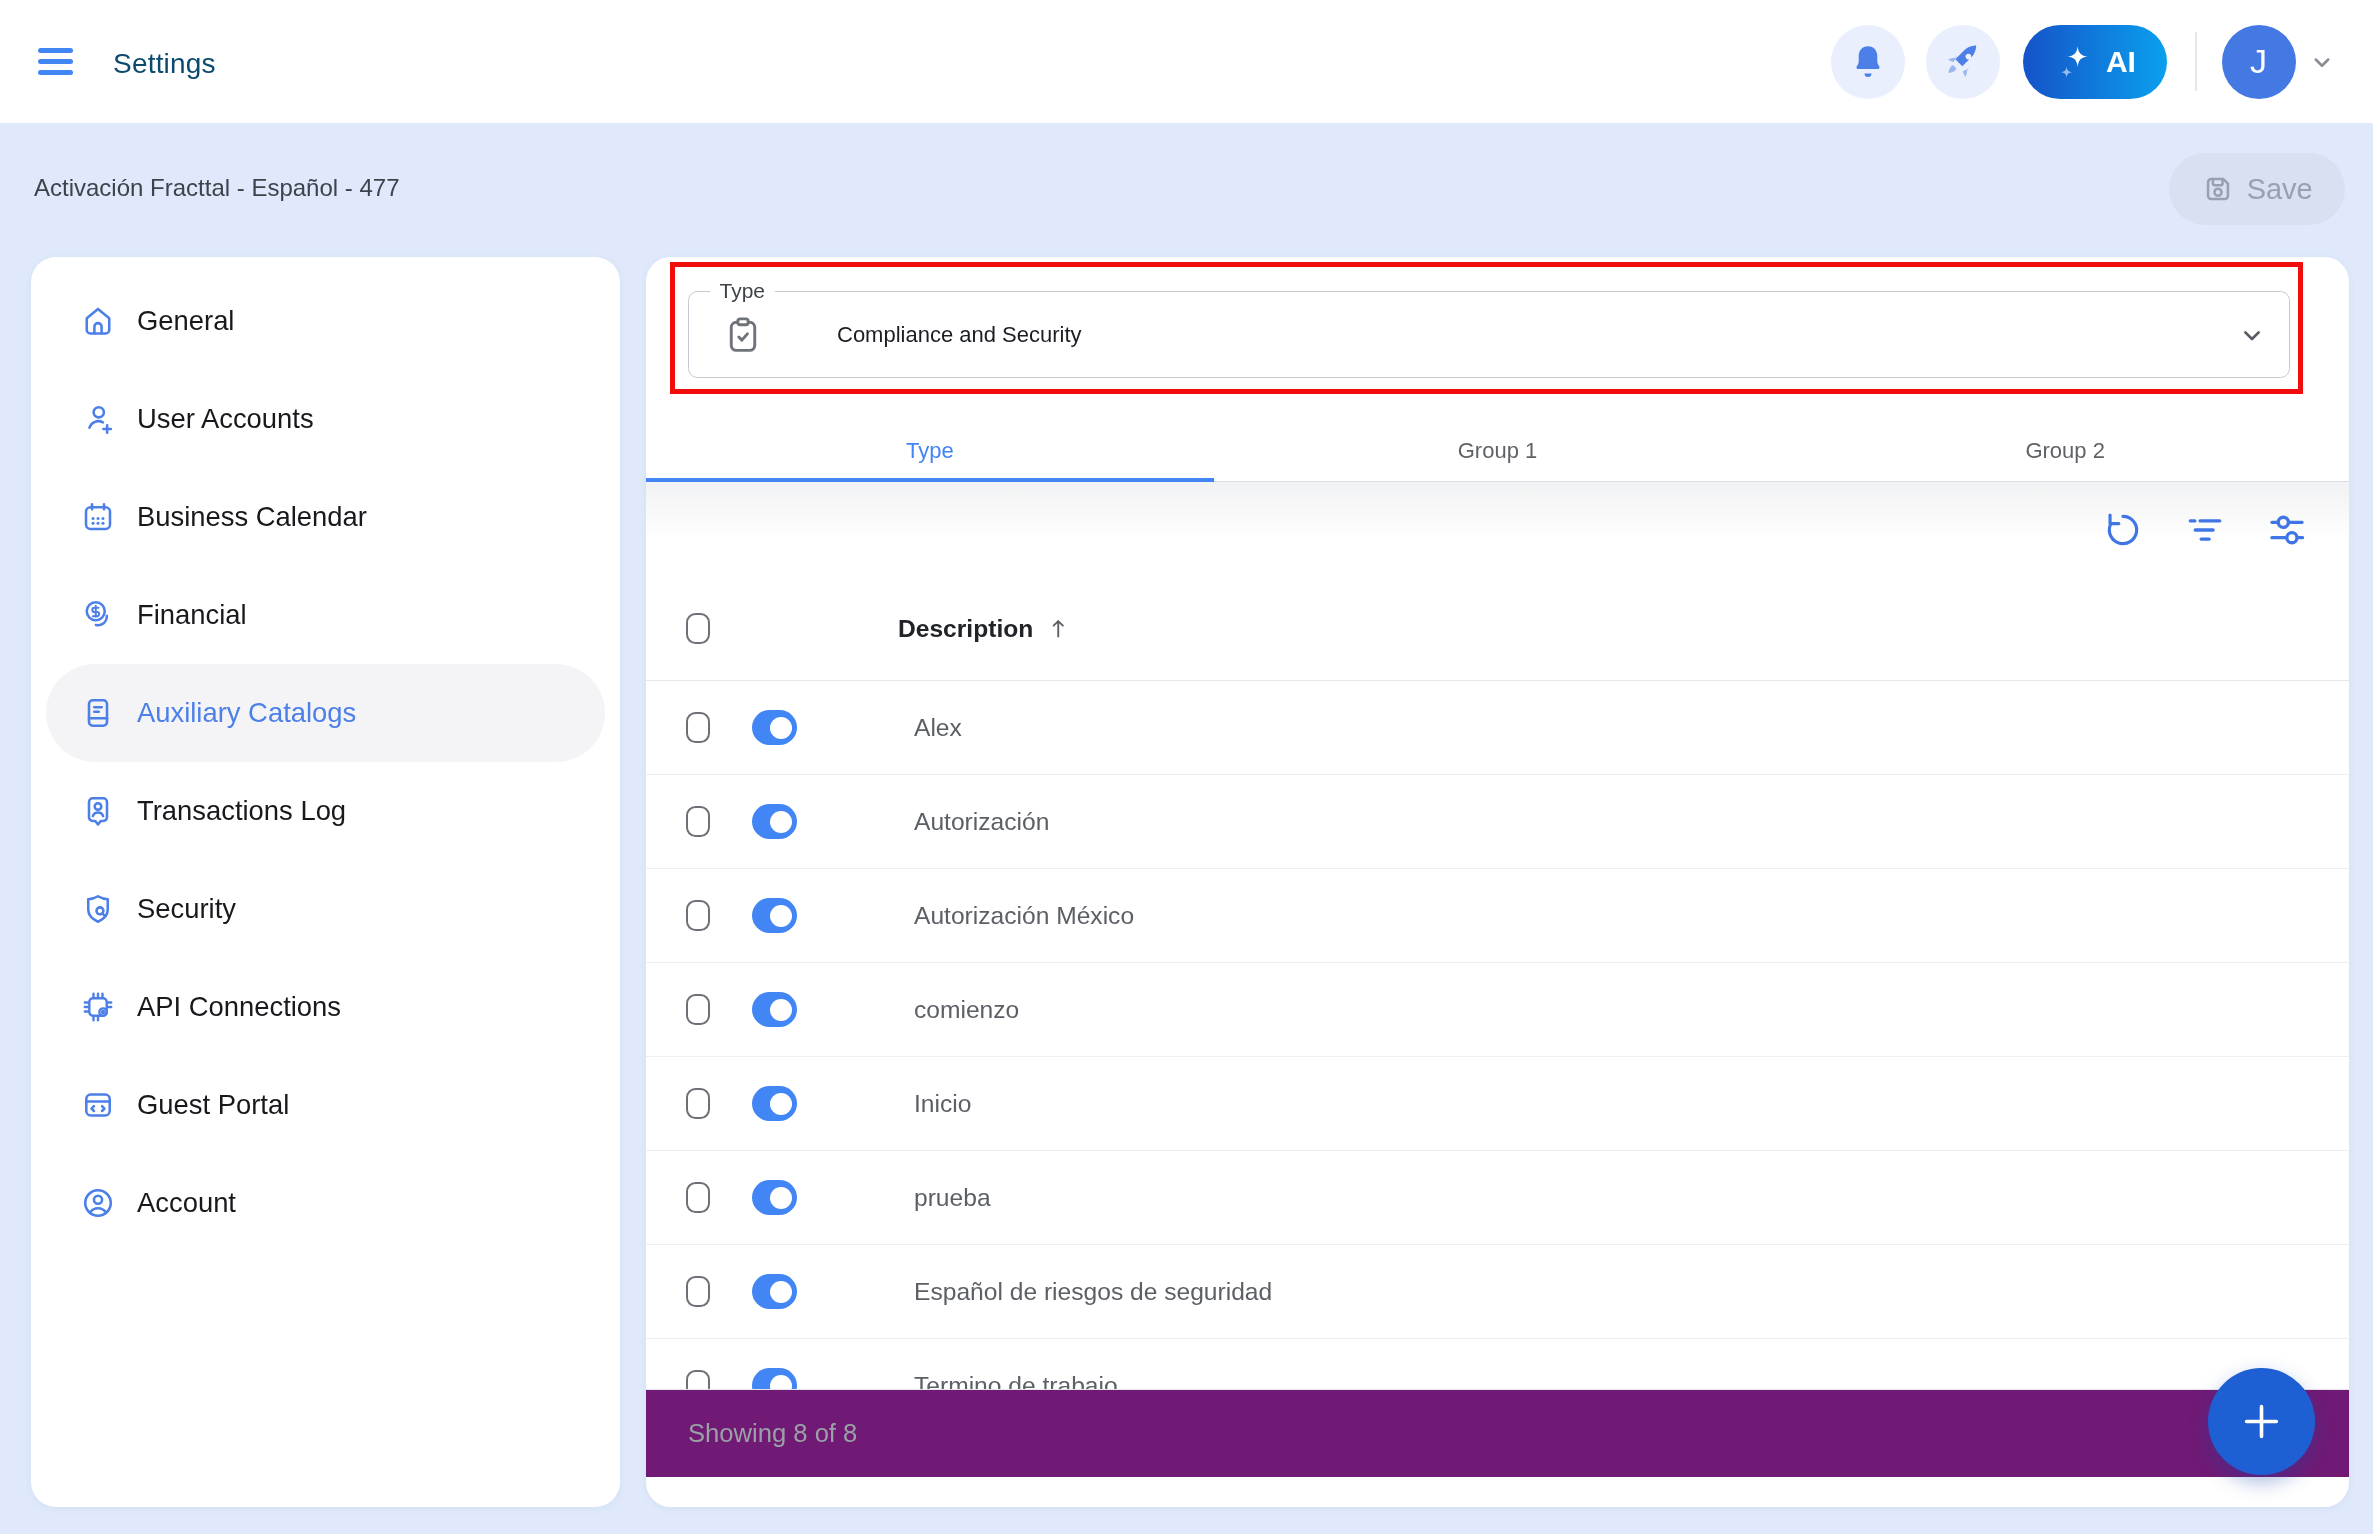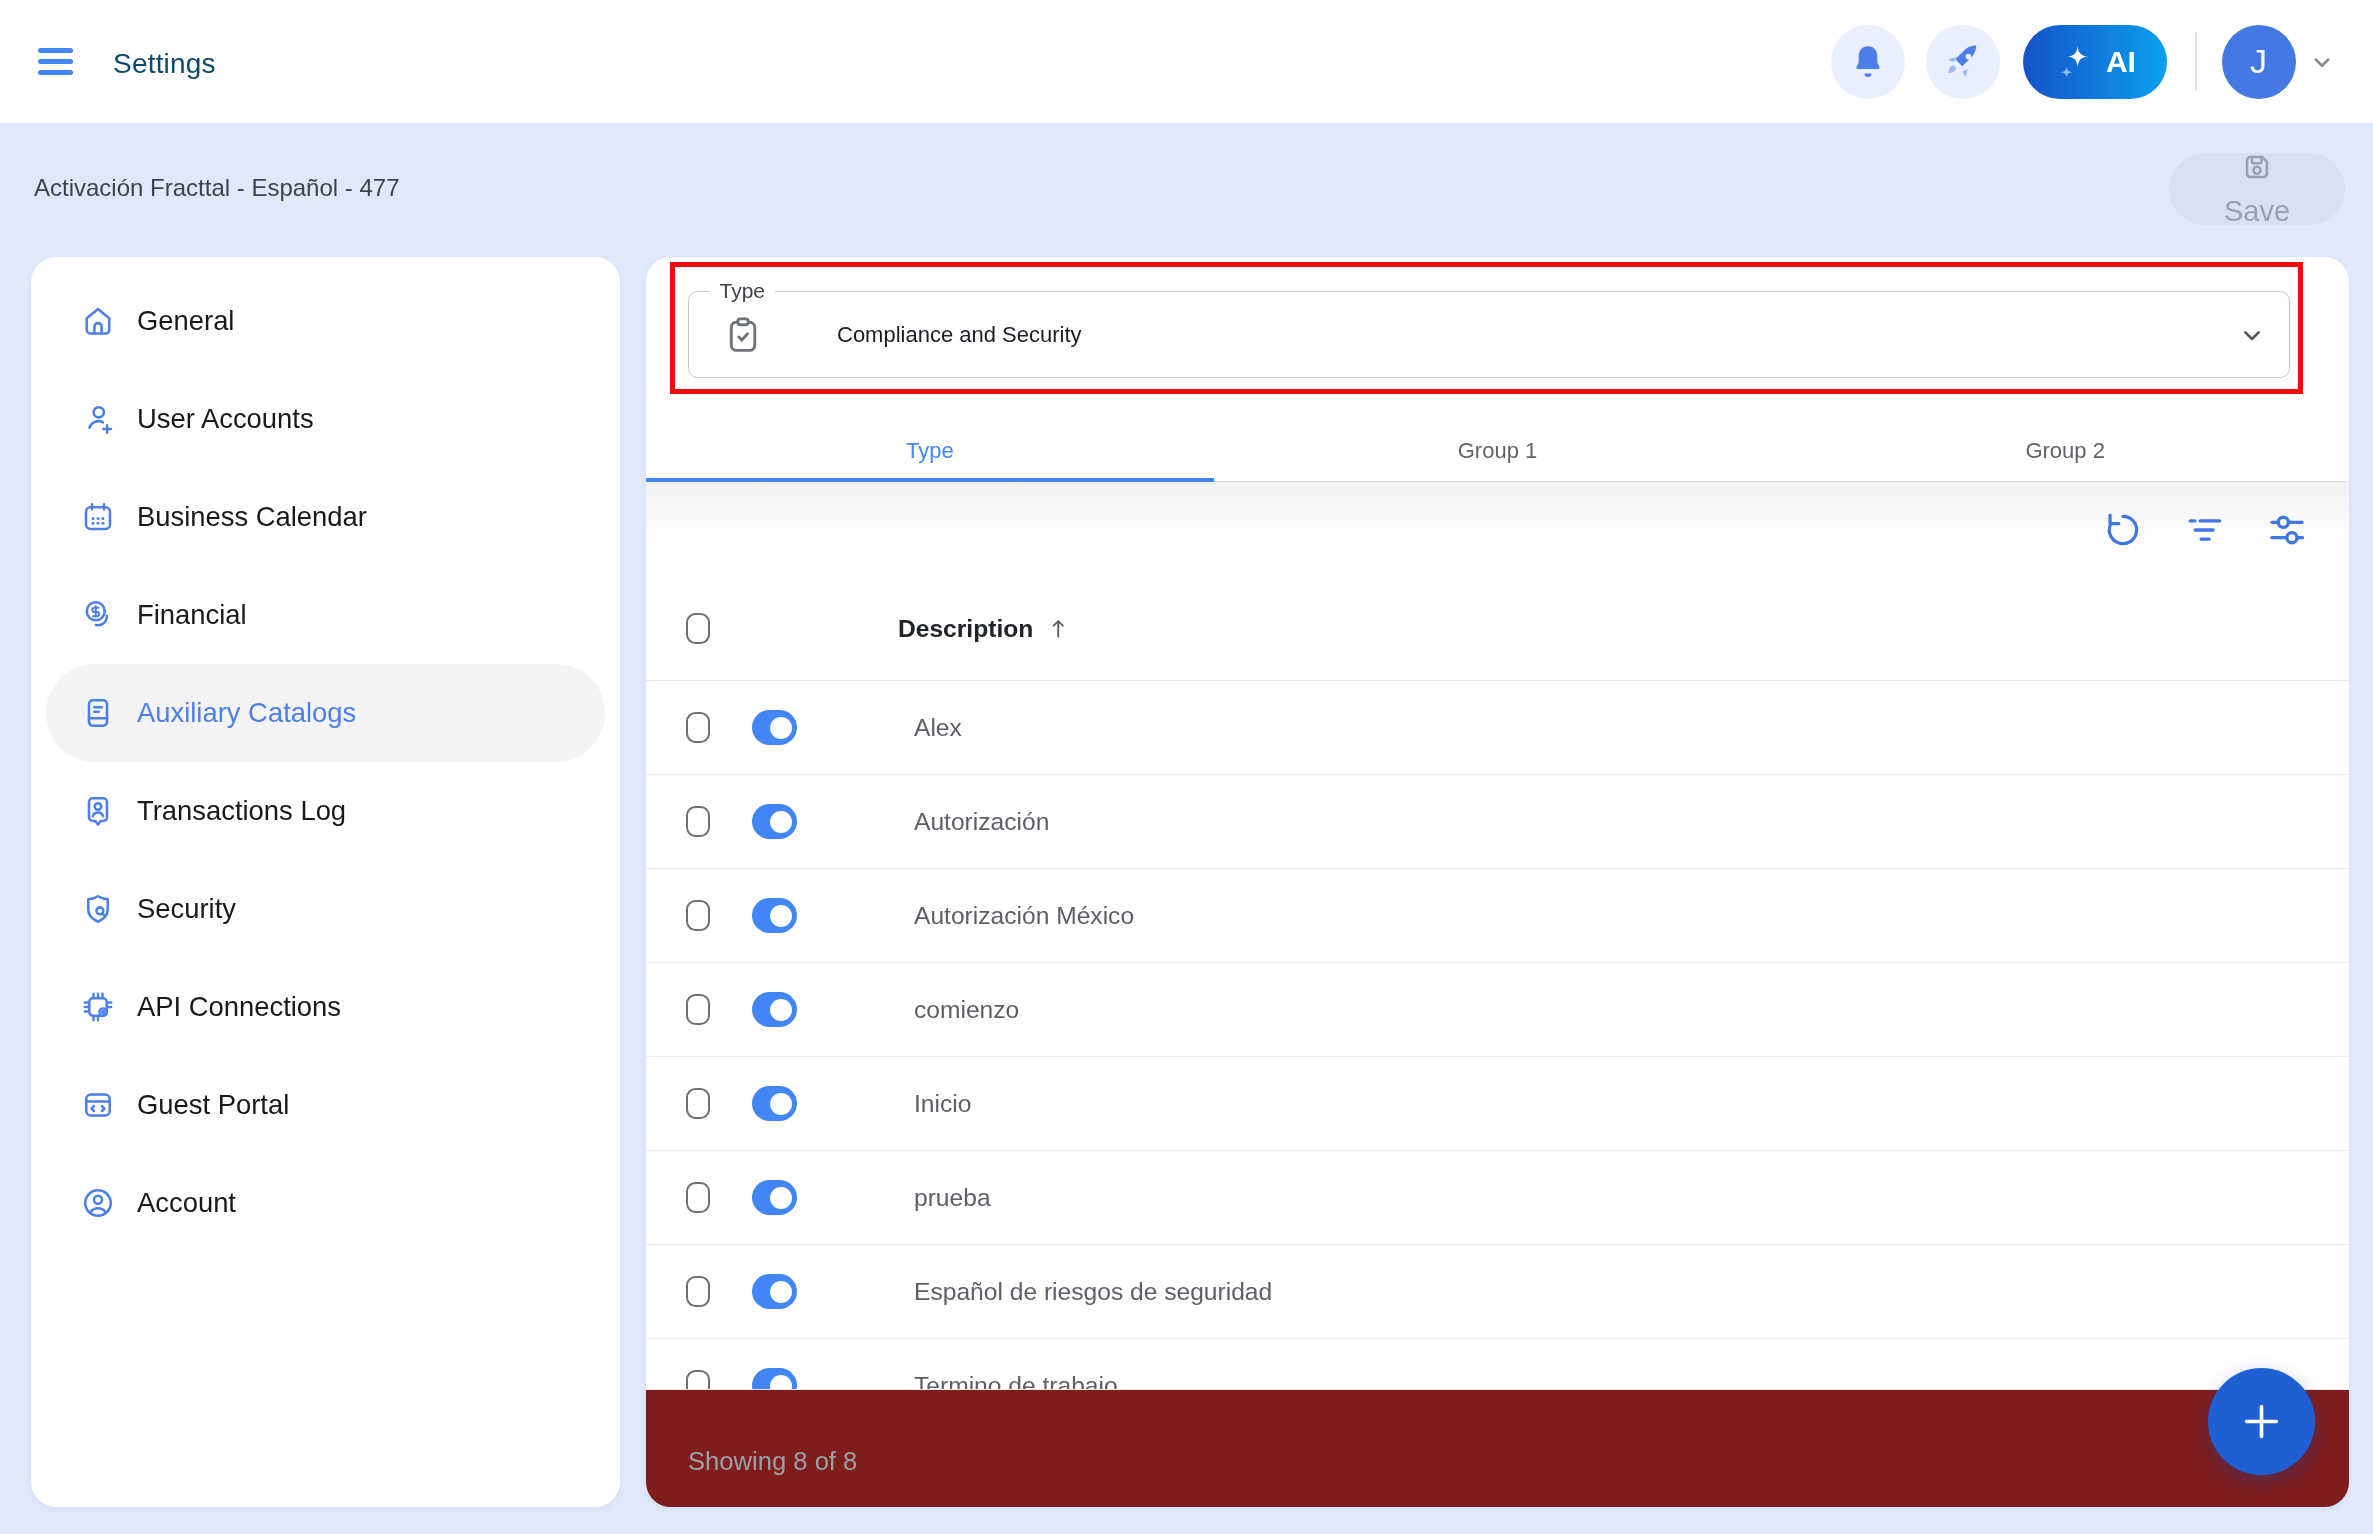--- a/index.html
+++ b/index.html
@@ -16,21 +16,21 @@
   .chip-btn svg{width:42px;height:42px;}
   .ai-btn{height:74px;min-width:144px;border-radius:37px;border:none;margin-left:23px;display:flex;align-items:center;justify-content:center;gap:9.5px;background:linear-gradient(90deg,var(--ai-gradient-start,#1553c8),var(--ai-gradient-end,#0aa0ee));color:#fff;font-size:30px;font-family:inherit;cursor:pointer;padding:0 24.6px;font-weight:bold;}
   .ai-btn svg{width:42px;height:42px;}
   .vdiv{width:1.9px;height:59px;background:#e4e6ea;margin:0 24.6px 0 28px;}
   .avatar{width:74px;height:74px;border-radius:50%;border:none;background:var(--avatar-blue,#4479e4);color:#fff;font-size:34px;display:flex;align-items:center;justify-content:center;cursor:pointer;font-family:inherit;}
   .chev-btn{background:none;border:none;color:#878c95;margin-left:11.4px;cursor:pointer;padding:0;display:flex;}
   .chev-btn svg{width:30px;height:30px;}
 
   
   .breadcrumb{position:absolute;left:34px;top:163px;height:49px;display:flex;align-items:center;font-size:24px;color:#3e434b;}
-  .save-btn{position:absolute;left:2169px;top:153px;width:176px;height:72px;border-radius:36px;border:none;background:var(--save-bg,#d8e0f1);color:#99a1b0;display:flex;align-items:center;justify-content:center;gap:11.4px;font-size:29px;font-family:inherit;cursor:default;flex-direction:column;}
+  .save-btn{position:absolute;left:2169px;top:153px;width:176px;height:72px;border-radius:36px;border:none;background:var(--save-bg,#d8e0f1);color:#99a1b0;display:flex;align-items:center;justify-content:center;gap:11.4px;font-size:29px;font-family:inherit;cursor:default;}
   .save-btn svg{width:34px;height:34px;}
 
   
   .sidebar{position:absolute;left:31px;top:257px;width:589px;height:1250px;background:#fff;border-radius:25px;box-shadow:0 1.9px 7.6px rgba(70,90,140,.06);}
   .side-list{padding:15px;display:flex;flex-direction:column;}
   .side-item{height:98px;display:flex;align-items:center;padding-left:34px;border-radius:49px;gap:21px;cursor:pointer;}
   .side-item.active{background:var(--active-item-bg,#f4f4f6);}
   .side-icon{width:36px;height:36px;color:var(--icon-blue,#4c7fe8);display:flex;flex:0 0 auto;}
   .side-icon svg{width:36px;height:36px;}
   .side-label{font-size:27.4px;color:#17191d;white-space:nowrap;}
@@ -65,21 +65,21 @@
   .tbody{position:absolute;left:0;top:424px;width:1703px;height:708px;overflow:hidden;}
   .row{position:relative;height:94px;border-bottom:0.9px solid #eeeef0;box-sizing:border-box;}
   .row .cbx{position:absolute;left:40px;top:31px;}
   .row .toggle{position:absolute;left:106px;top:29px;}
   .row-label{position:absolute;left:268px;top:50%;transform:translateY(-50%);font-size:24.6px;color:#5c6066;white-space:nowrap;}
 
   .cbx{display:inline-block;width:24px;height:31px;border:2.4px solid #6d7076;border-radius:9.5px;background:#fff;box-sizing:border-box;cursor:pointer;}
   .toggle{display:inline-block;width:45px;height:35px;border-radius:18px;background:var(--primary-blue,#4285f4);position:relative;cursor:pointer;}
   .toggle .knob{position:absolute;right:4.7px;top:6.6px;width:22px;height:22px;border-radius:50%;background:#fff;}
 
-  .tfoot{position:absolute;left:0;top:1132px;width:1703px;height:144px;border-top:0.9px solid #e5e6e8;display:flex;align-items:center;padding-left:42px;box-sizing:border-box;font-size:25.6px;color:#9aa0a6;background:#7f1d1d;z-index:2;}
+  .tfoot{position:absolute;left:0;top:1132px;width:1703px;height:88px;border-top:0.9px solid #e5e6e8;display:flex;align-items:center;padding-left:42px;box-sizing:border-box;font-size:25.6px;color:#9aa0a6;background:#701a75;z-index:2;}
 
   .fab{position:absolute;left:2208px;top:1368px;width:107px;height:107px;border-radius:50%;border:none;background:var(--fab-blue,#1e5fd3);display:flex;align-items:center;justify-content:center;cursor:pointer;box-shadow:0 7.6px 19px rgba(20,70,160,.35);z-index:10;}
   .fab svg{width:51px;height:51px;}
 </style>
 </head>
 <body>
 
 <div class="app">
 
   <header class="topbar">

